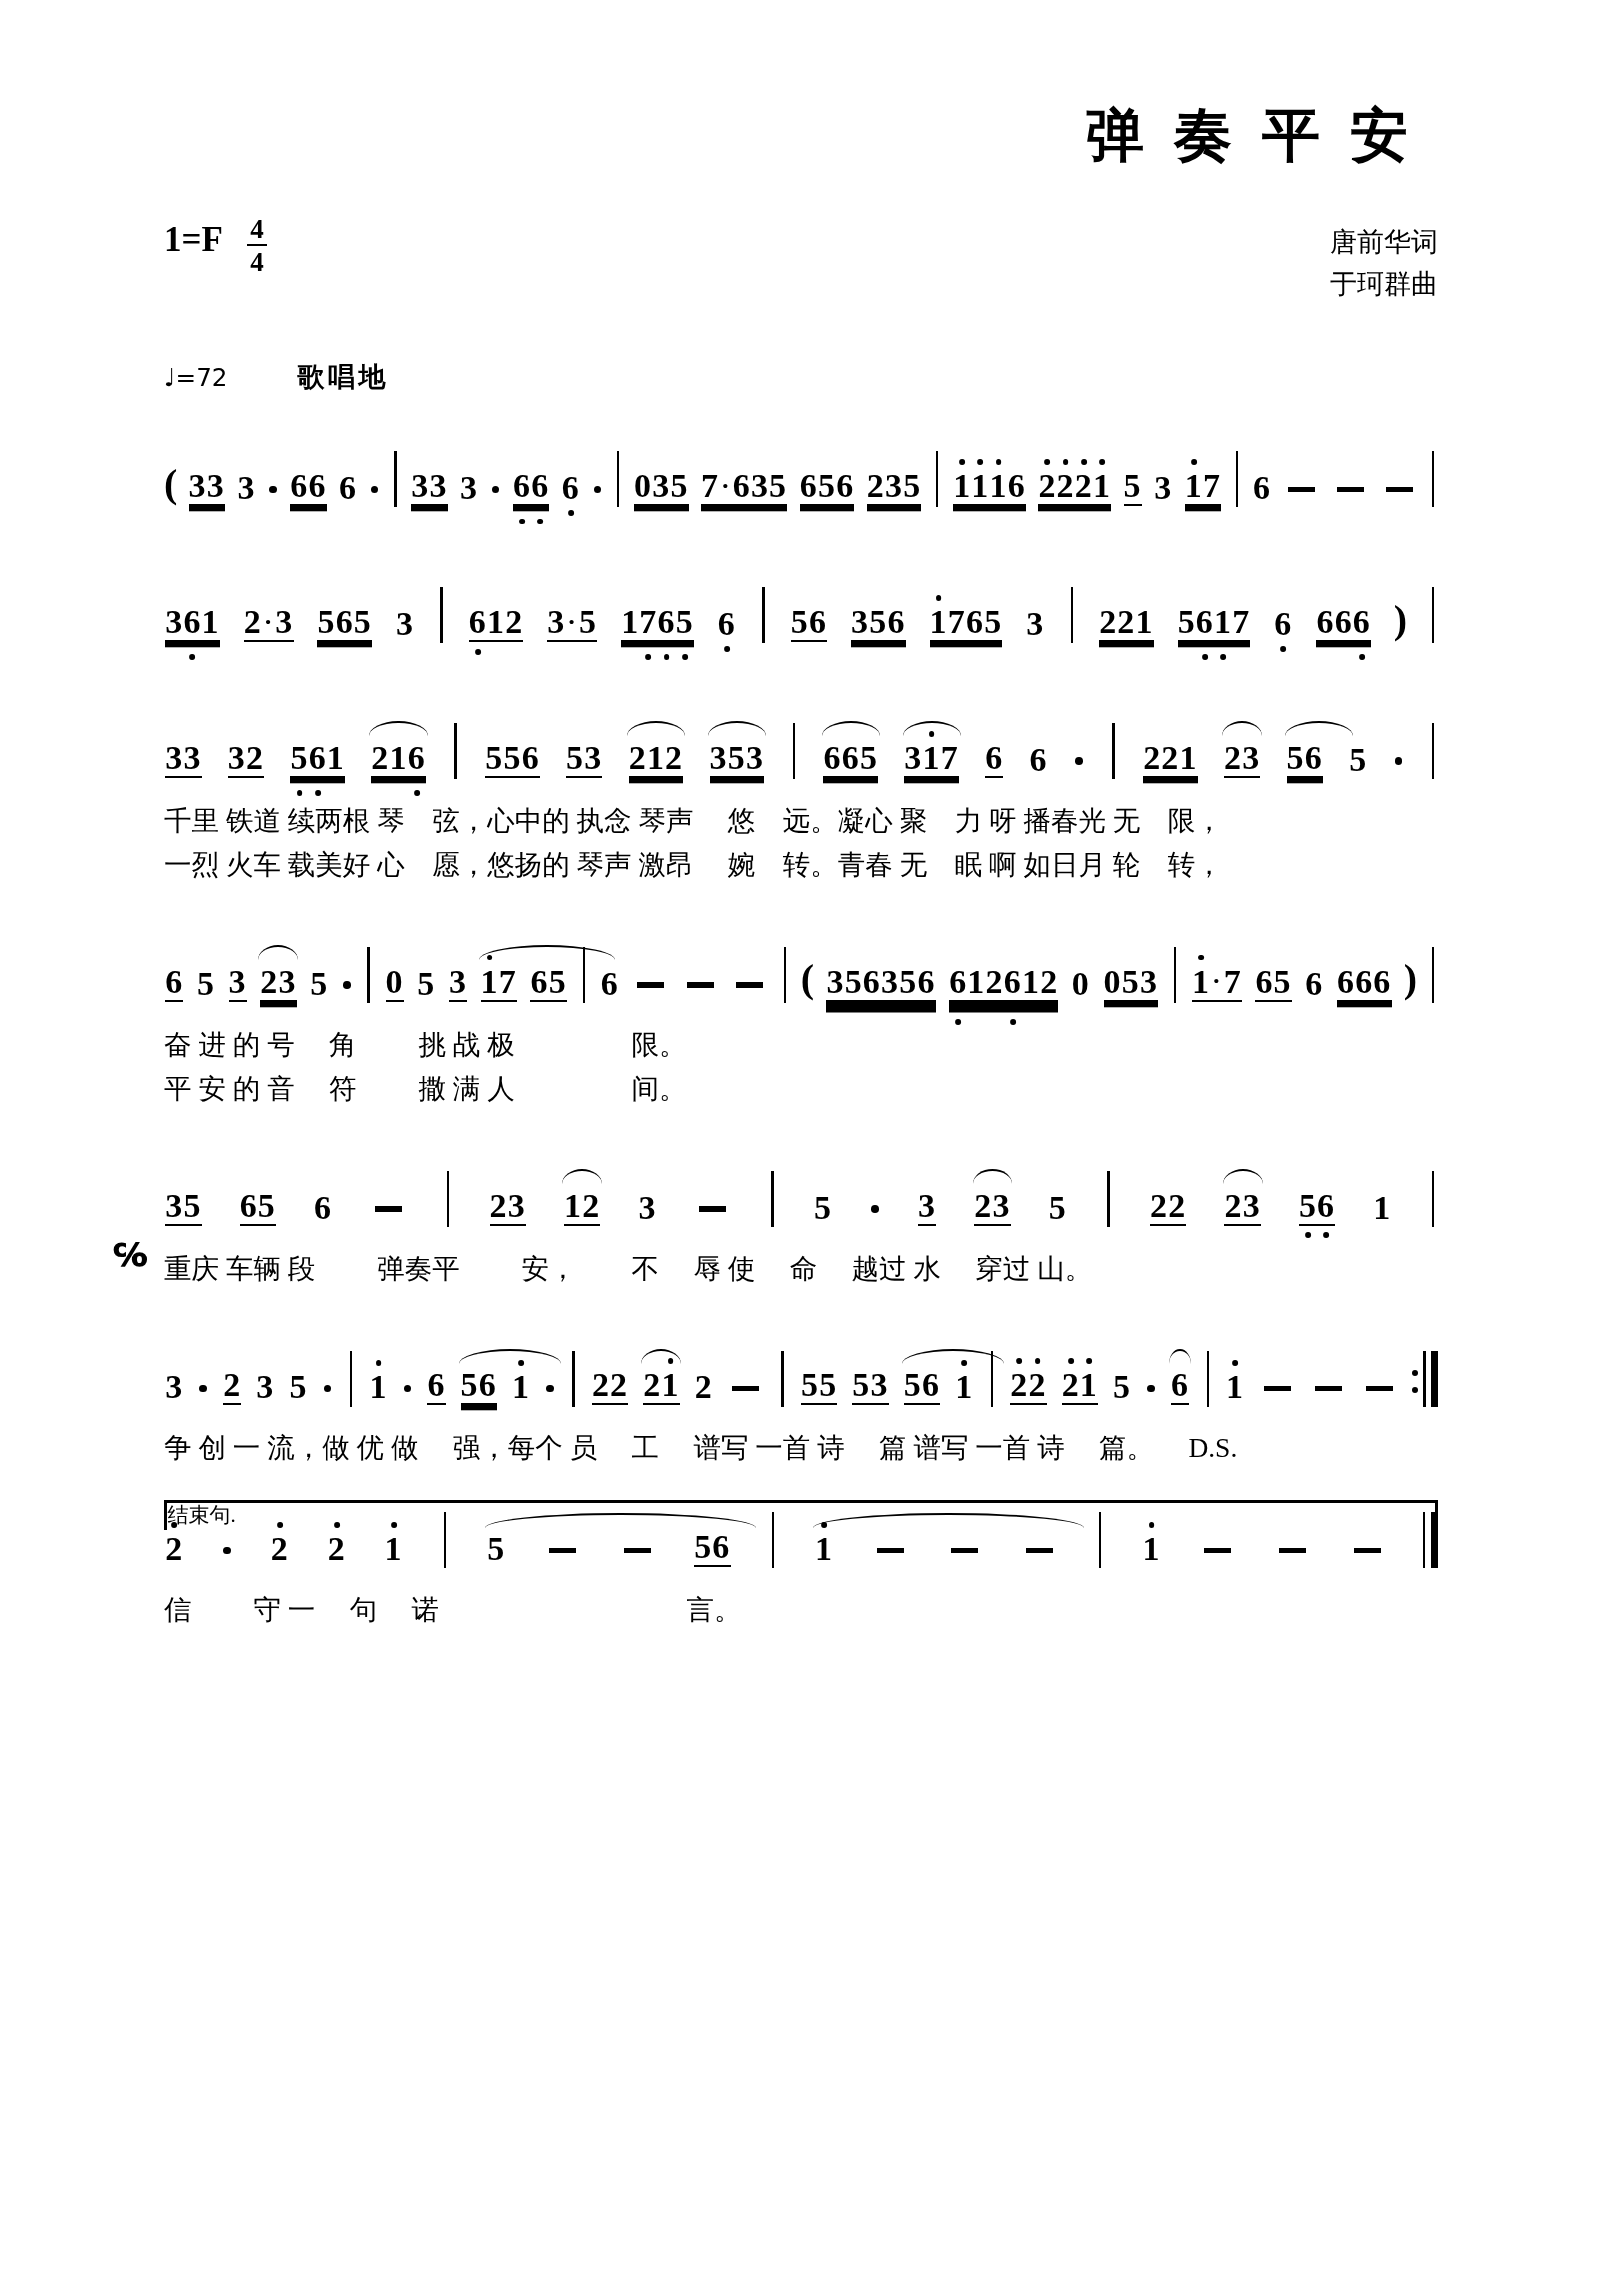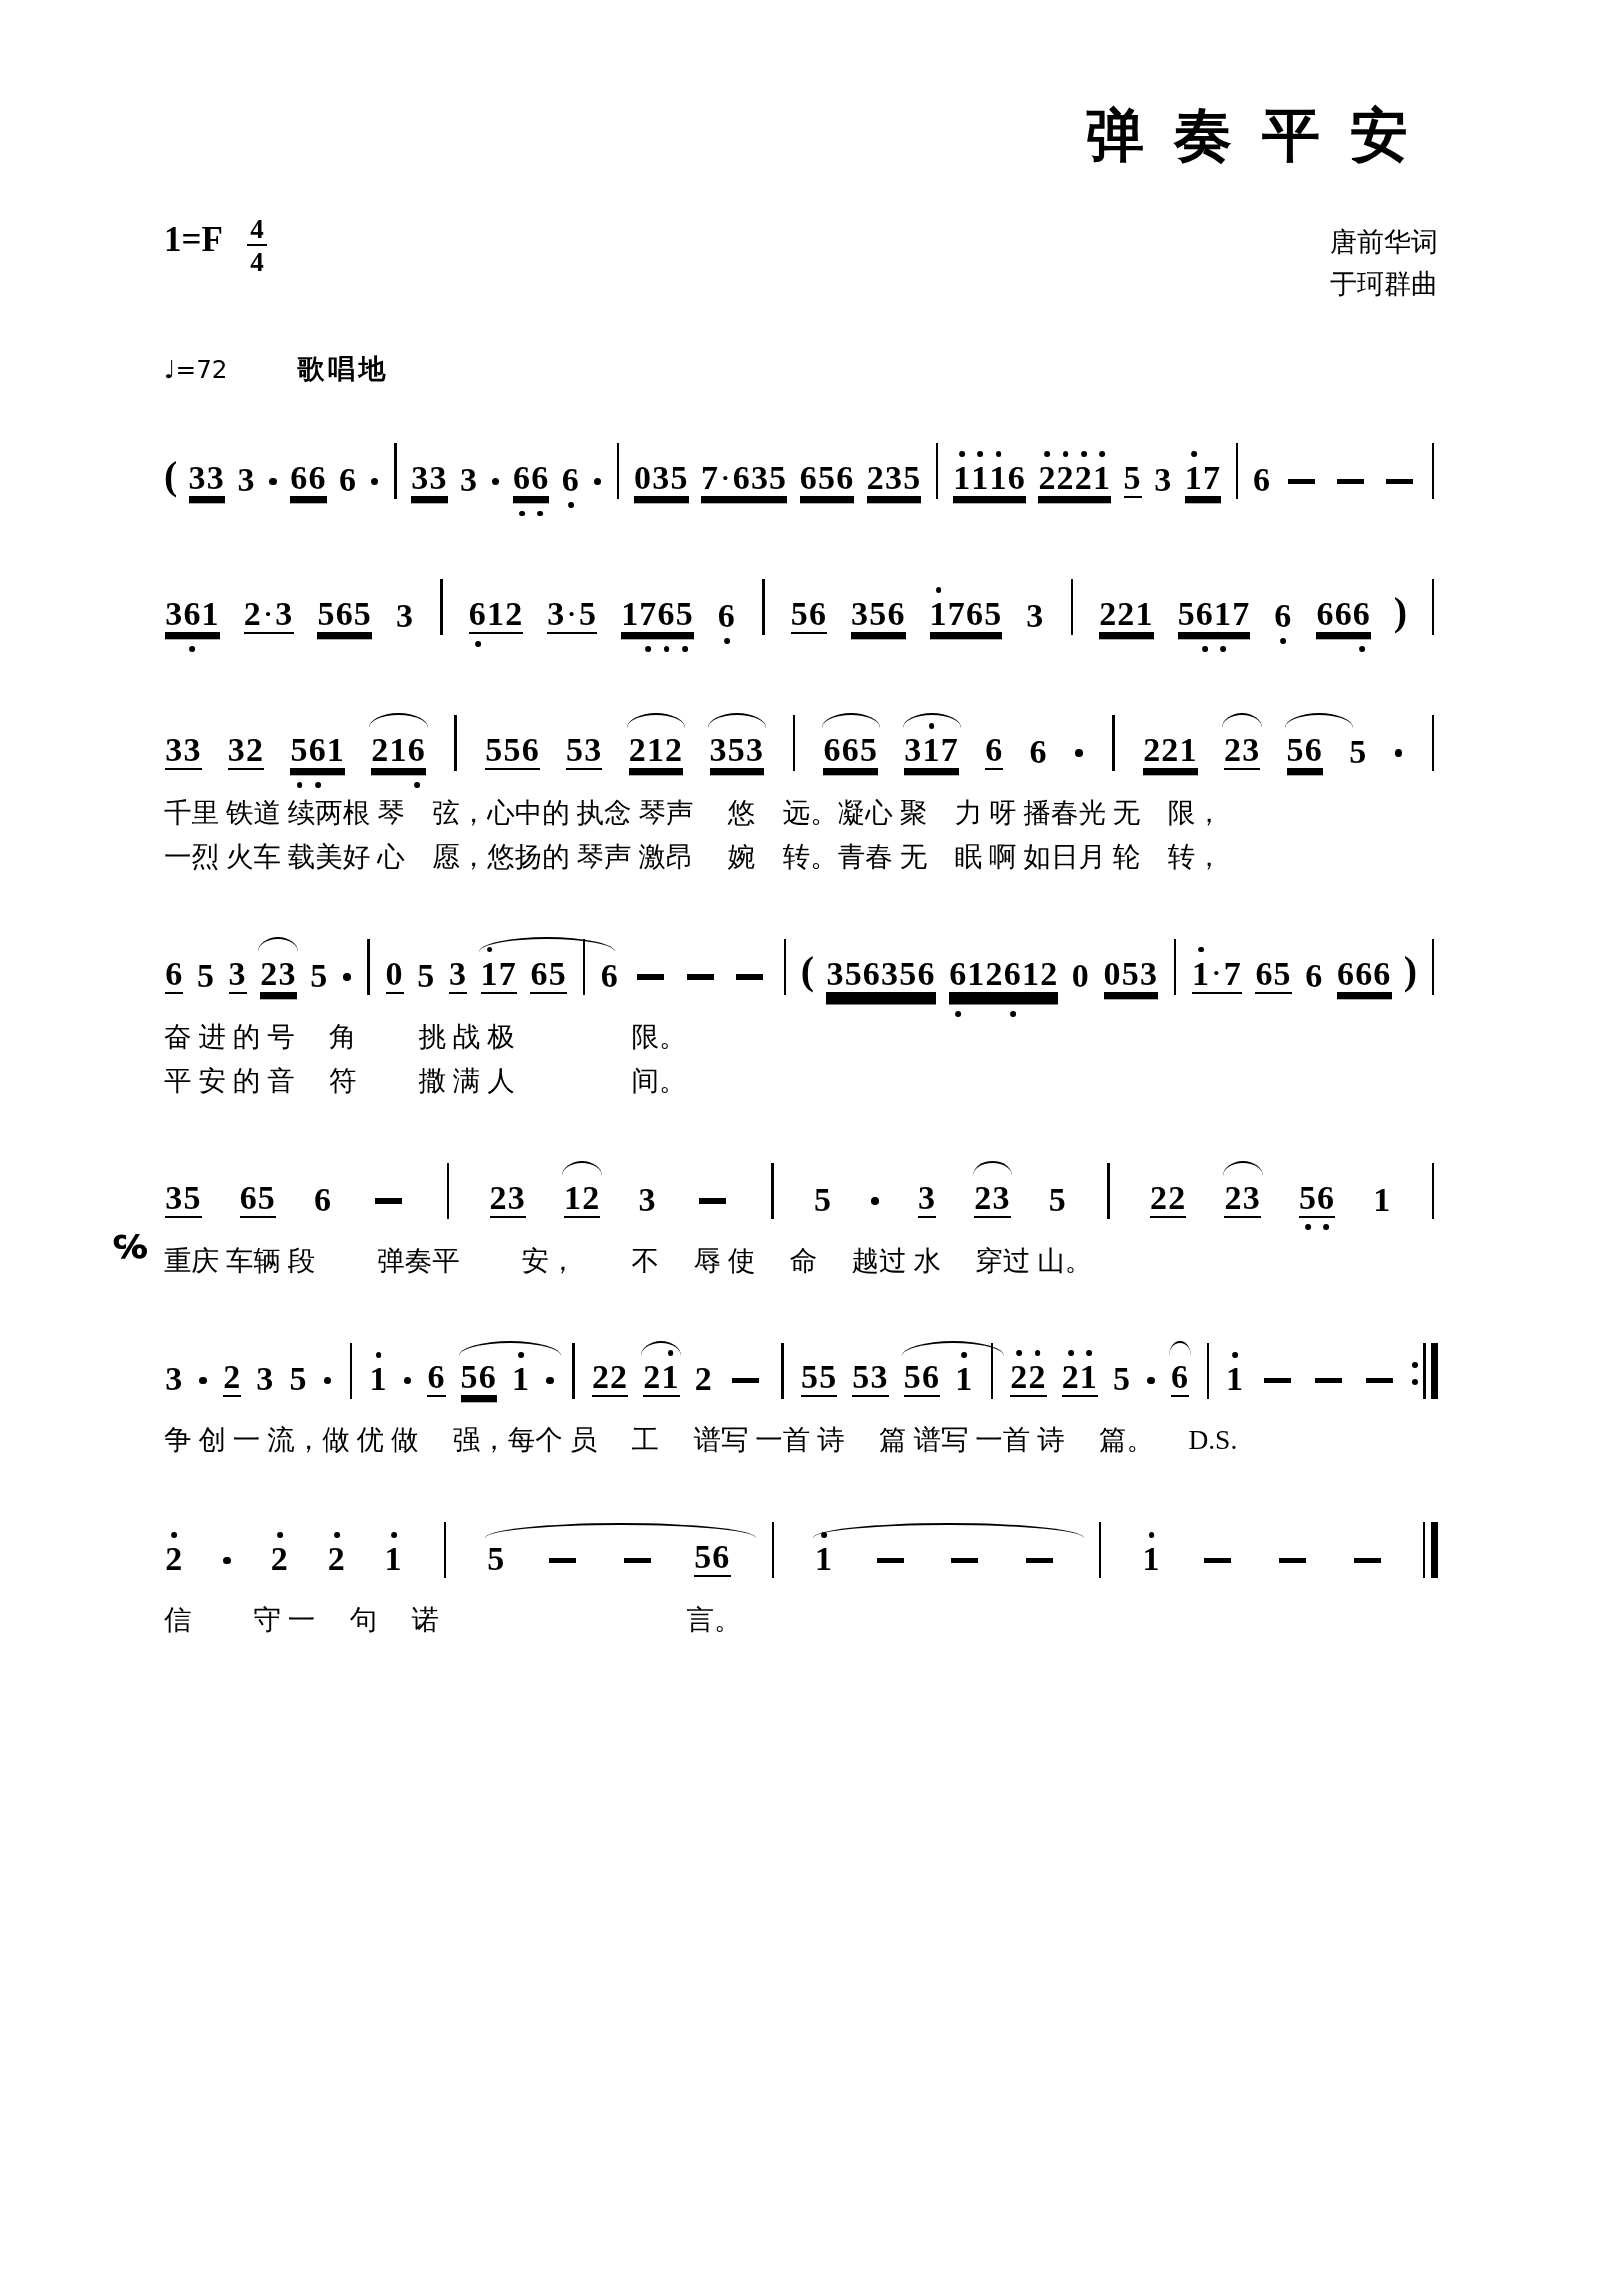--- a/index.html
+++ b/index.html
@@ -16,21 +16,21 @@
     letter-spacing:30px;text-indent:30px;
   }
   .header{display:flex;justify-content:space-between;align-items:flex-start;margin-top:54px;}
   .key{display:flex;align-items:flex-start;gap:24px;font:700 35px/1 "Liberation Serif", serif;}
   .timesig{display:inline-flex;flex-direction:column;align-items:center;font:700 27px/1.05 "Liberation Serif", serif;margin-top:-7px;}
   .timesig .tt{border-bottom:2.3px solid #000;padding:0 3.5px 1.2px;}
   .timesig .tb{padding-top:1.2px;}
   .credits{font:400 27px/1.55 "Liberation Serif", serif;text-align:left;}
   .tempo{margin-top:51px;display:flex;align-items:baseline;gap:70px;}
   .tempo .bpm{font:400 24.6px/1 "DejaVu Sans", sans-serif;text-align:center;}
-  .tempo .expr{font:700 27px/1 "Liberation Serif", serif;letter-spacing:3.5px;}
+  .tempo .expr{font:700 27px/1 "Liberation Serif", serif;letter-spacing:3.5px;margin-top:8px;}
 
   
   #score{margin-top:29px;}
   .line-block{position:relative;margin-top:30px;}
   .music-line{
     display:flex;align-items:flex-end;justify-content:space-between;
     padding:30px 0 21px;
   }
   .note{position:relative;display:inline-block;margin:0 1.2px;}
   .chars{display:inline-block;font:700 34px/37px "Liberation Serif", serif;letter-spacing:1.2px;}
@@ -286,20 +286,21 @@
               <i></i>
               <i></i>
             </span>
             <i class="thin"></i>
             <i class="thick"></i>
           </span>
         </div>
         <div class="lyric">争 创 一 流，做 优 做　 强，每个 员　 工　 谱写 一首 诗　 篇 谱写 一首 诗　 篇。　 D.S.</div>
       </div>
       <div class="line-block">
+        <div class="ending-bracket"><span class="ending-label">结束句.</span></div>
         <div class="music-line">
           <span class="note" style="--ub: 0;"><span class="chars"><span class="ch da">2</span></span></span>
           <span class="aug-dot"></span>
           <span class="note" style="--ub: 0;"><span class="chars"><span class="ch da">2</span></span></span>
           <span class="note" style="--ub: 0;"><span class="chars"><span class="ch da">2</span></span></span>
           <span class="note" style="--ub: 0;"><span class="chars"><span class="ch da">1</span></span></span>
           <span class="barline"></span>
           <span class="note" style="--ub: 0;"><span class="chars"><span class="ch">5</span></span><i class="slur-arc" style="width: 271px;"></i></span>
           <span class="dash"></span>
           <span class="dash"></span>

